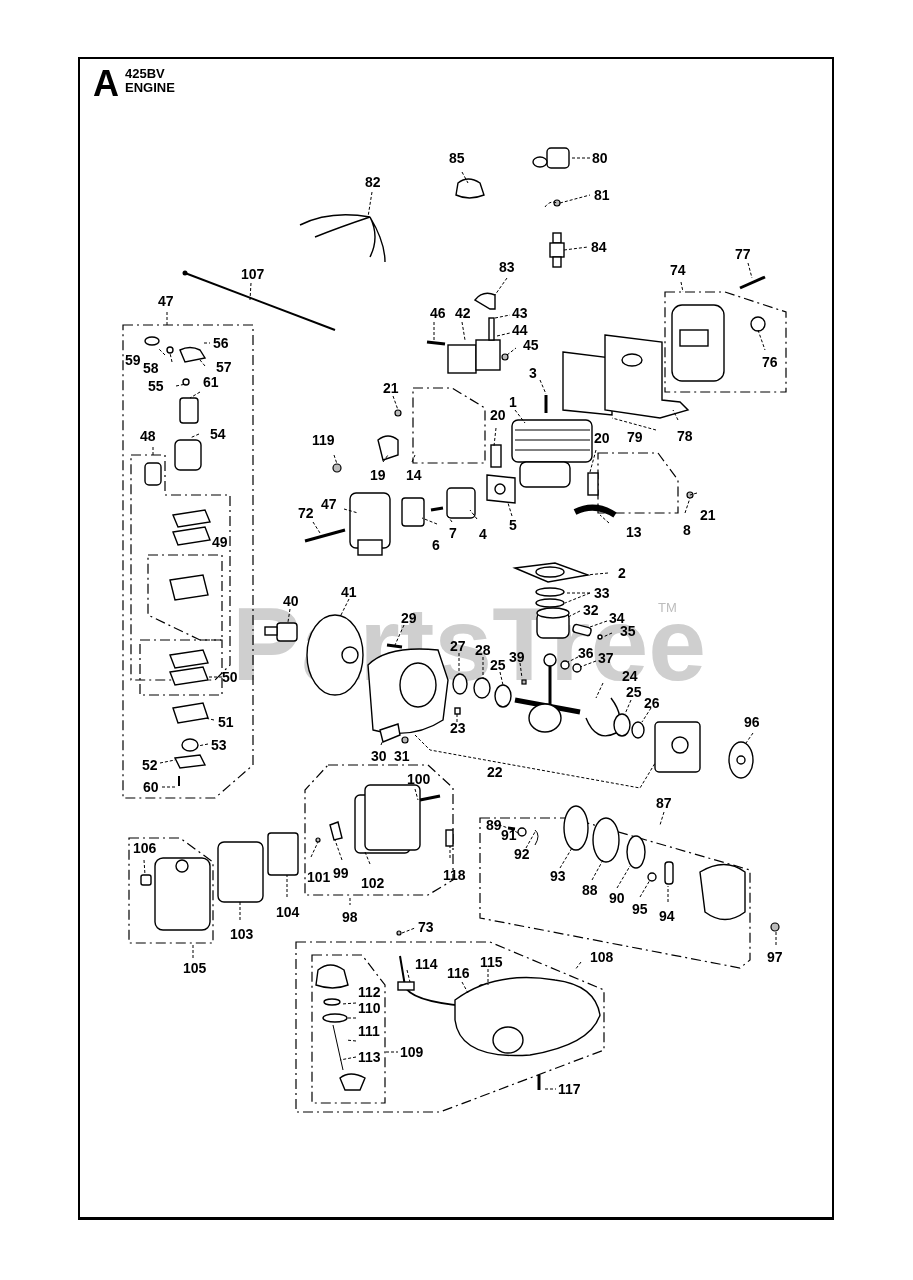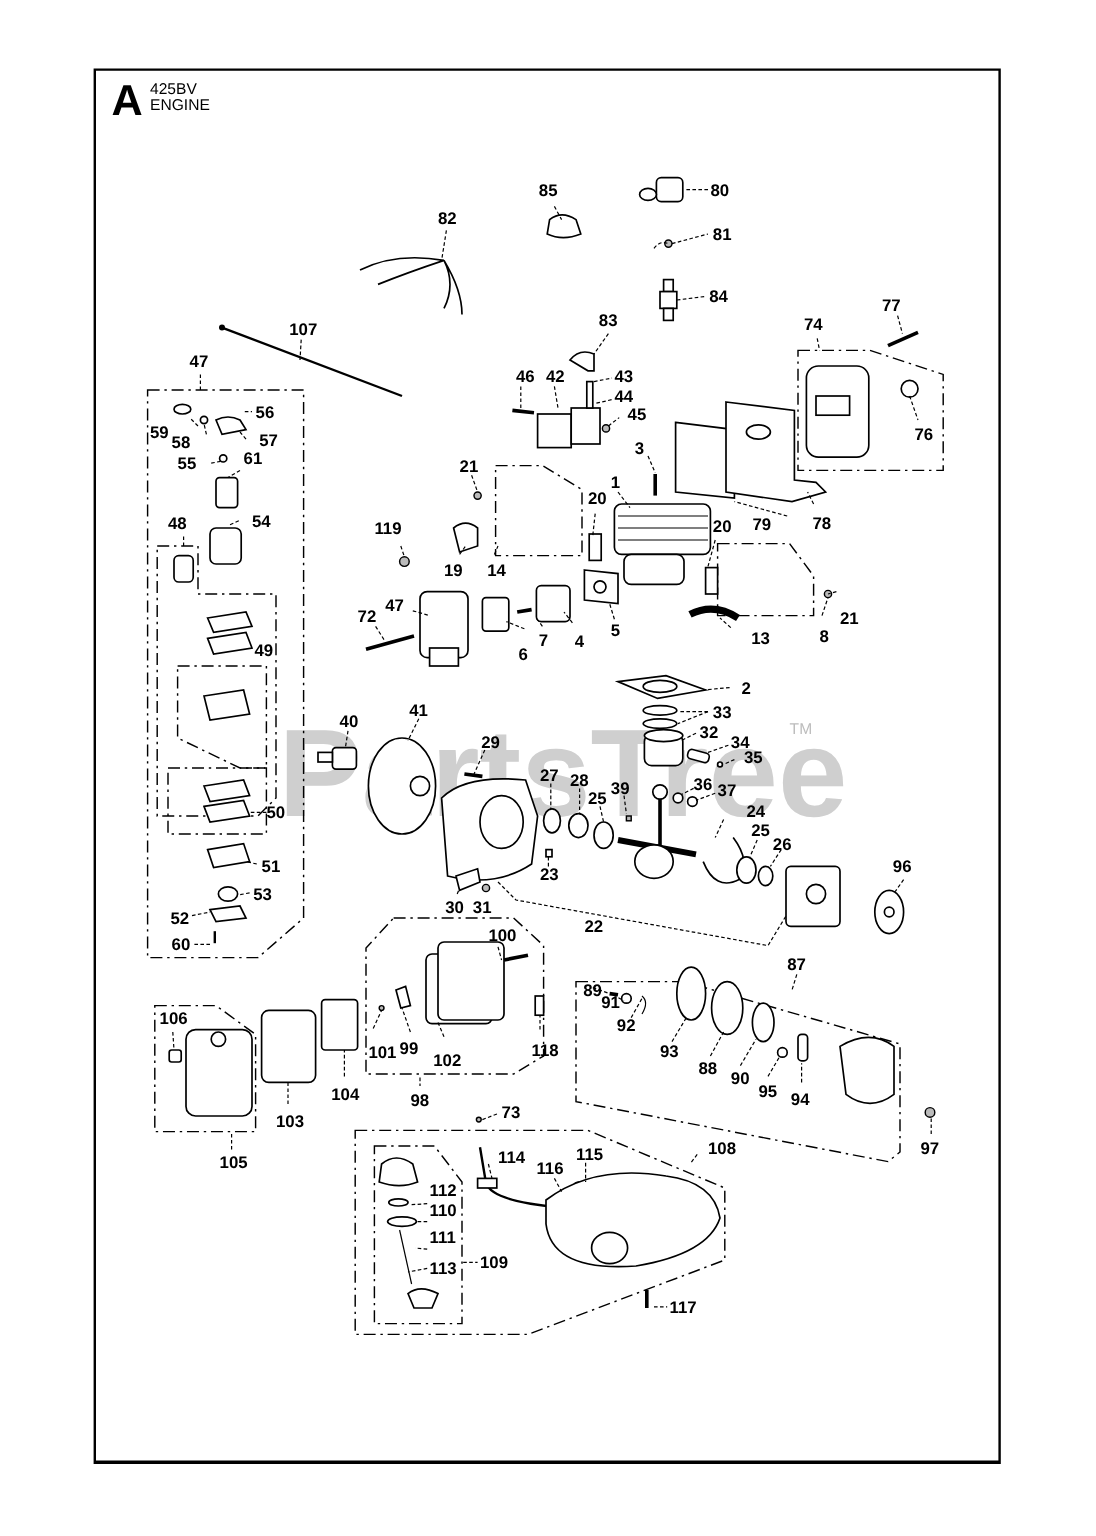--- a/index.html
+++ b/index.html
@@ -2,21 +2,21 @@
 <html><head>
 <meta charset="utf-8">
 <style>
   html, body { margin:0; padding:0; background:#ffffff; }
   body { width:913px; height:1280px; position:relative; overflow:hidden;
          font-family:"Liberation Sans", sans-serif; }
   #frame { position:absolute; left:78px; top:57px; width:756px; height:1163px;
            border:2px solid #000; border-bottom-width:3px; box-sizing:border-box; }
   #section-letter { position:absolute; left:93px; top:62px; font-size:36px; font-weight:bold;
                     color:#000; line-height:44px; }
-  #model { position:absolute; left:125px; top:67px; font-size:13px; font-weight:normal;
+  #model { position:absolute; left:125px; top:67px; font-size:13px; font-weight:bold;
            line-height:14px; color:#000; }
   #diagram { position:absolute; left:0; top:0; width:913px; height:1280px; }
   .lbl { font-family:"Liberation Sans", sans-serif; font-size:14px; font-weight:bold; fill:#000; }
   .wm  { font-family:"Liberation Sans", sans-serif; font-size:104px; font-weight:bold; fill:#cfcfcf; }
   .tm  { font-family:"Liberation Sans", sans-serif; font-size:13px; fill:#bdbdbd; }
   .dash { fill:none; stroke:#000; stroke-width:1.2; stroke-dasharray:10 4 2 4; }
   .lead { fill:none; stroke:#000; stroke-width:1; stroke-dasharray:3 2; }
   .part { fill:#fff; stroke:#000; stroke-width:1.4; }
   .partd { fill:#bbb; stroke:#000; stroke-width:1.2; }
 </style>

